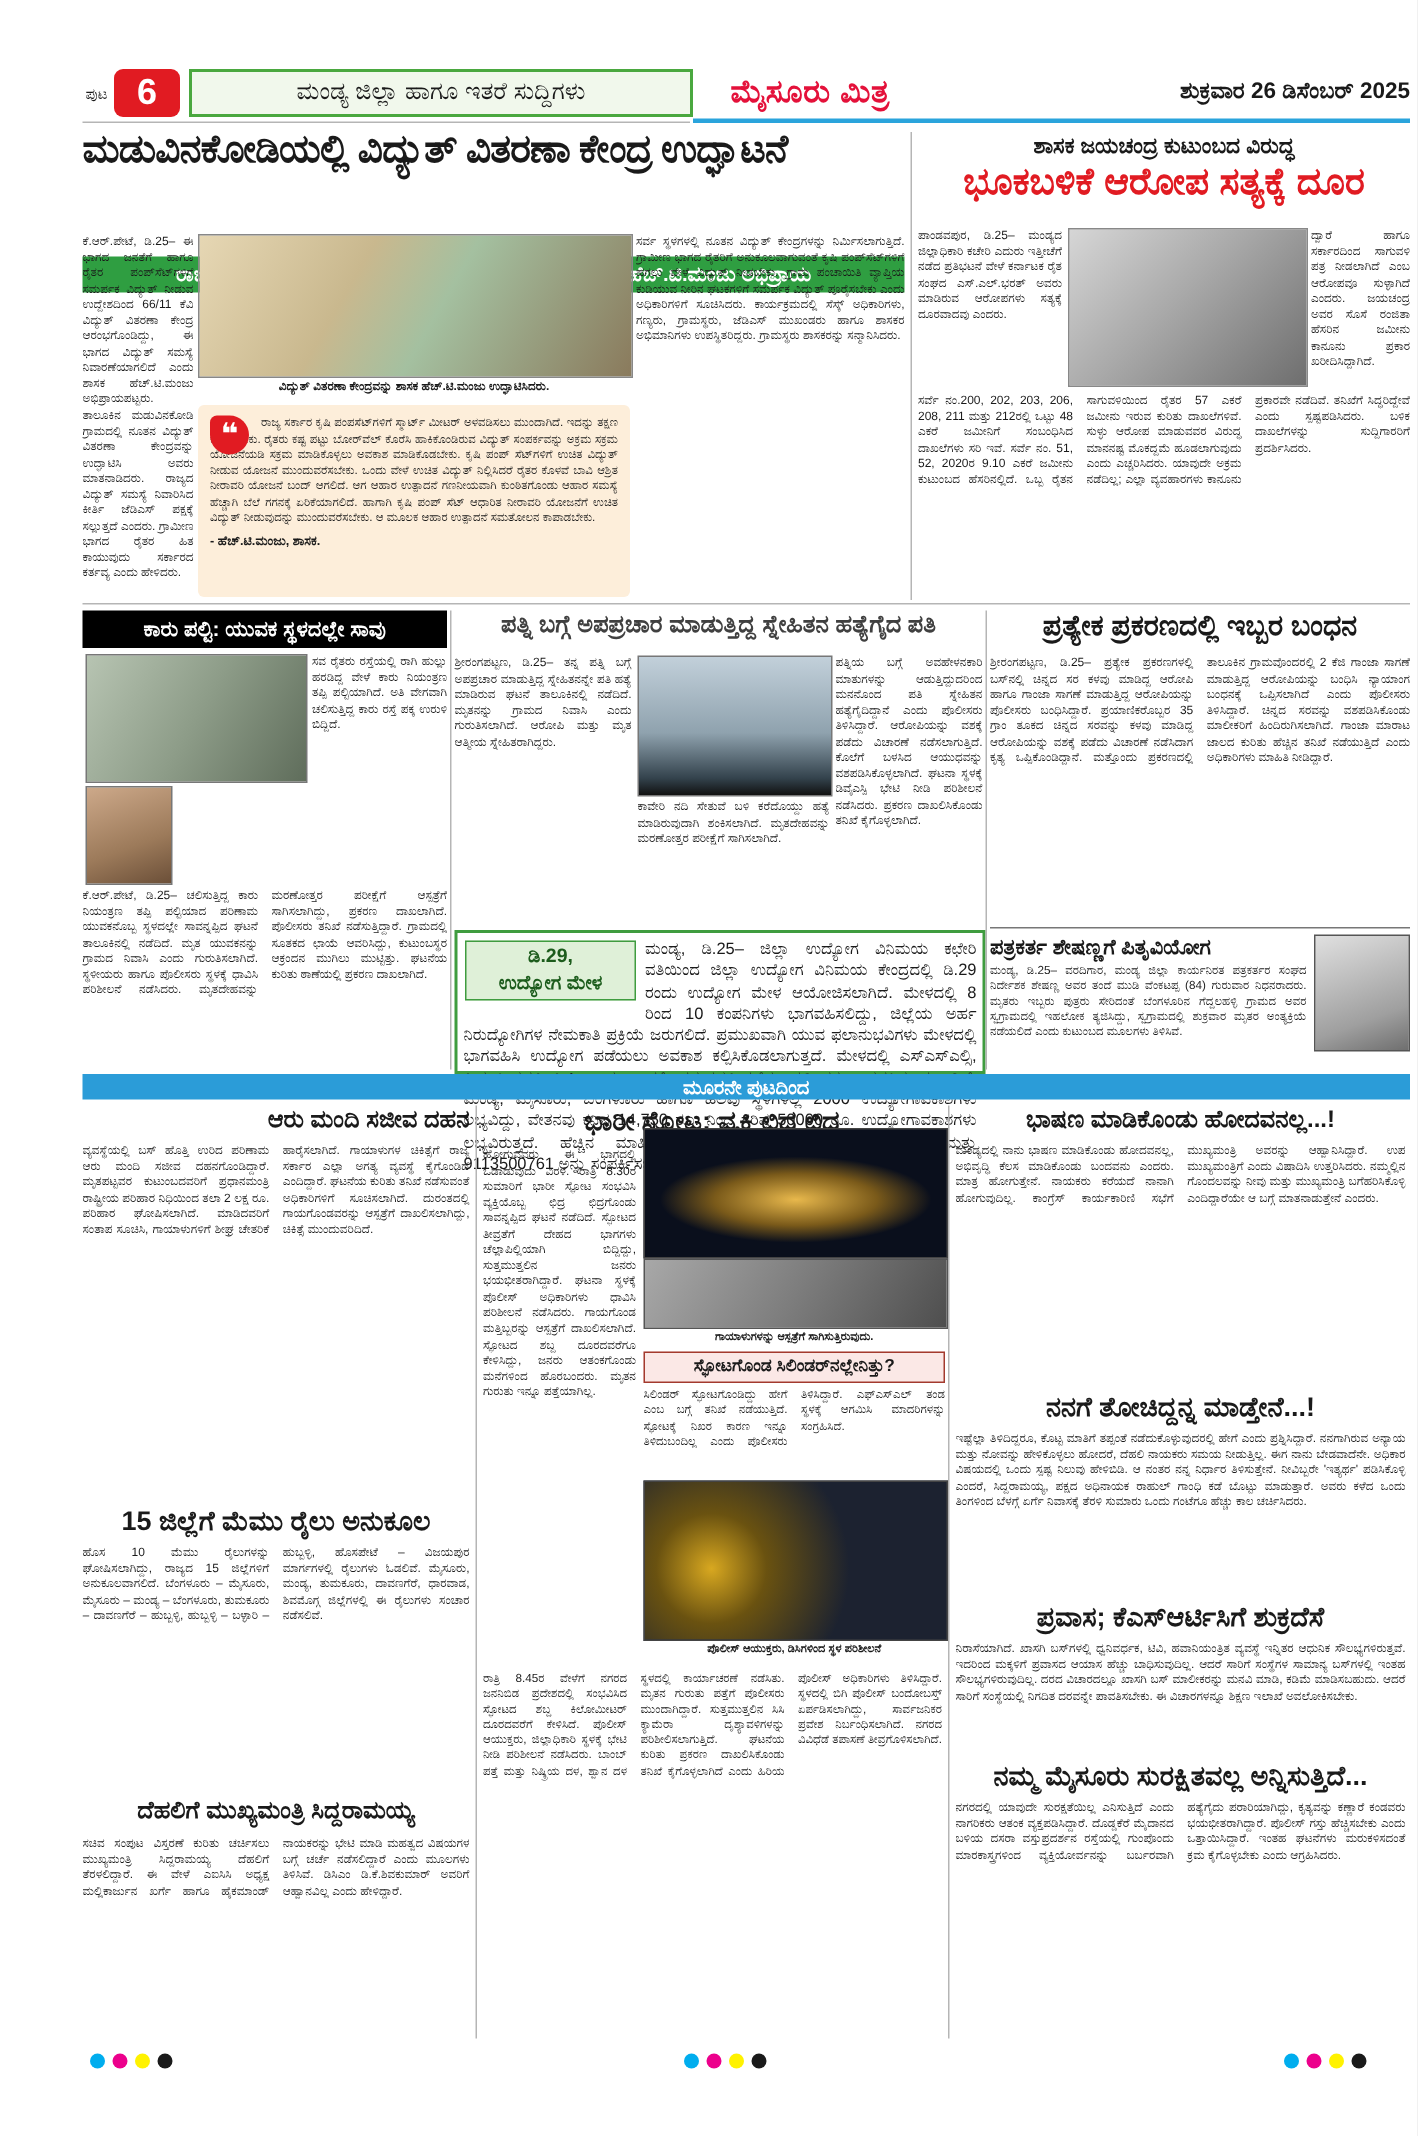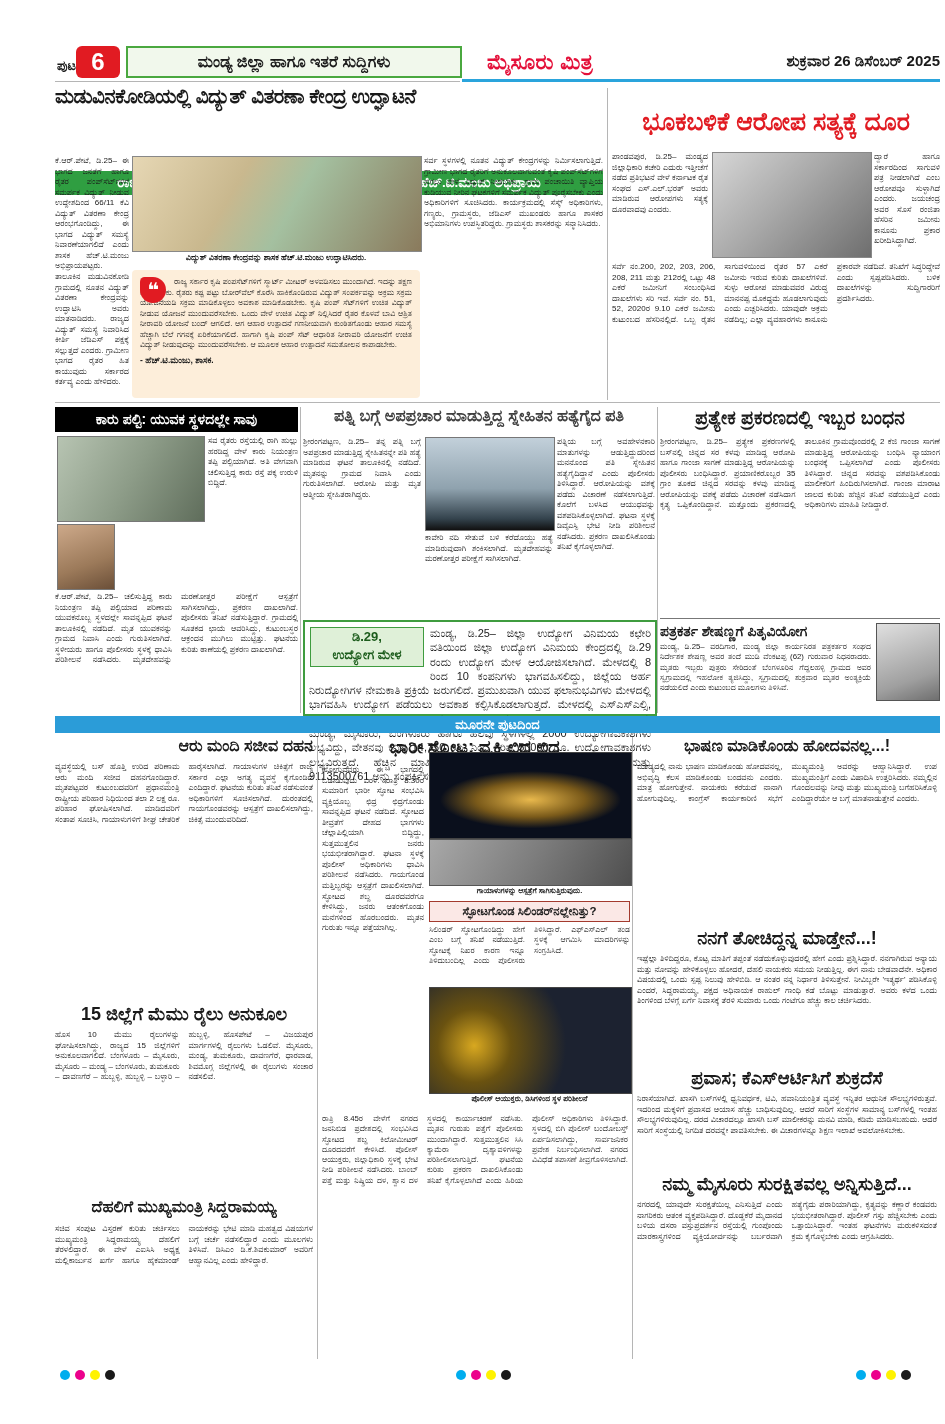--- a/index.html
+++ b/index.html
@@ -9,31 +9,31 @@
   .body-txt{font-size:8px;line-height:1.32;text-align:justify;overflow:hidden;}
   .cols2{column-count:2;column-gap:9px;}
   .cols3{column-count:3;column-gap:9px;}
   .bold{font-weight:bold;}
   .photo{background:#999;}
   .caption{font-size:8px;font-weight:bold;text-align:center;line-height:1.2;}
   .hairline-v{width:1px;background:#b5b5b5;}
   .hairline-h{height:1px;background:#b5b5b5;}
 
   
-  .puta{font-size:13px;font-weight:bold;}
+  .puta{font-size:10px;font-weight:normal;}
   .pagenum{width:44px;height:32px;background:#e11b22;border-radius:6px;color:#fff;
            font-size:24px;font-weight:bold;text-align:center;line-height:32px;}
   .sectionbar{width:332px;height:28px;background:#f1f8ec;border:2px solid #4aa83f;
-              font-size:16px;font-weight:bold;text-align:center;line-height:28px;}
+              font-size:16px;font-weight:normal;text-align:center;line-height:28px;}
   .masthead{font-size:21px;font-weight:bold;color:#e4113a;letter-spacing:.5px;}
   .hdate{font-size:15px;font-weight:bold;text-align:right;}
   .bluerule{background:#2aa4dc;height:3px;}
 
   
-  .h-lead{font-size:20px;font-weight:800;line-height:1.05;letter-spacing:-.5px;}
+  .h-lead{font-size:26px;font-weight:800;line-height:1.05;letter-spacing:-.5px;font-family:Liberation Serif, serif;}
   .greenstrip{background:#2f9e41;color:#fff;font-size:13.5px;font-weight:bold;
               text-align:center;line-height:24px;height:24px;}
   .kicker{font-size:14.5px;font-weight:bold;text-align:center;}
   .h-red-big{font-size:25px;font-weight:800;color:#e11b22;text-align:center;line-height:1;}
   .blackbar{background:#000;color:#fff;font-size:14px;font-weight:bold;text-align:center;line-height:25px;height:25px;}
   .h-red-mid{font-size:16px;font-weight:800;color:#404040;text-align:center;}
   .h-blk-mid{font-size:19px;font-weight:800;text-align:center;}
   .h-blk-sm{font-size:16px;font-weight:800;text-align:center;}
   .h-sub{font-size:18px;font-weight:800;text-align:center;}
 
@@ -96,20 +96,21 @@
   <div class="abs quotebox" style="left:132px;top:270px;width:272px;height:115px;">
     <span class="quoteicon">❝</span>
     <div class="quotetxt" style="text-indent:34px;">ರಾಜ್ಯ ಸರ್ಕಾರ ಕೃಷಿ ಪಂಪಸೆಟ್‌ಗಳಿಗೆ ಸ್ಮಾರ್ಟ್ ಮೀಟರ್ ಅಳವಡಿಸಲು ಮುಂದಾಗಿದೆ. ಇದನ್ನು ತಕ್ಷಣ ಕೈ ಬಿಡಬೇಕು. ರೈತರು ಕಷ್ಟ ಪಟ್ಟು ಬೋರ್‌ವೆಲ್ ಕೊರೆಸಿ ಹಾಕಿಕೊಂಡಿರುವ ವಿದ್ಯುತ್ ಸಂಪರ್ಕವನ್ನು ಅಕ್ರಮ ಸಕ್ರಮ ಯೋಜನೆಯಡಿ ಸಕ್ರಮ ಮಾಡಿಕೊಳ್ಳಲು ಅವಕಾಶ ಮಾಡಿಕೊಡಬೇಕು. ಕೃಷಿ ಪಂಪ್ ಸೆಟ್‌ಗಳಿಗೆ ಉಚಿತ ವಿದ್ಯುತ್ ನೀಡುವ ಯೋಜನೆ ಮುಂದುವರೆಸಬೇಕು. ಒಂದು ವೇಳೆ ಉಚಿತ ವಿದ್ಯುತ್ ನಿಲ್ಲಿಸಿದರೆ ರೈತರ ಕೊಳವೆ ಬಾವಿ ಆಶ್ರಿತ ನೀರಾವರಿ ಯೋಜನೆ ಬಂದ್ ಆಗಲಿದೆ. ಆಗ ಆಹಾರ ಉತ್ಪಾದನೆ ಗಣನೀಯವಾಗಿ ಕುಂಠಿತಗೊಂಡು ಆಹಾರ ಸಮಸ್ಯೆ ಹೆಚ್ಚಾಗಿ ಬೆಲೆ ಗಗನಕ್ಕೆ ಏರಿಕೆಯಾಗಲಿದೆ. ಹಾಗಾಗಿ ಕೃಷಿ ಪಂಪ್ ಸೆಟ್ ಆಧಾರಿತ ನೀರಾವರಿ ಯೋಜನೆಗೆ ಉಚಿತ ವಿದ್ಯುತ್ ನೀಡುವುದನ್ನು ಮುಂದುವರೆಸಬೇಕು. ಆ ಮೂಲಕ ಆಹಾರ ಉತ್ಪಾದನೆ ಸಮತೋಲನ ಕಾಪಾಡಬೇಕು.</div>
     <div class="quoteattr">- ಹೆಚ್.ಟಿ.ಮಂಜು, ಶಾಸಕ.</div>
   </div>
 
   <div class="abs body-txt" style="left:424px;top:156px;width:179px;height:242px;">ಸರ್ವ ಸ್ಥಳಗಳಲ್ಲಿ ನೂತನ ವಿದ್ಯುತ್ ಕೇಂದ್ರಗಳನ್ನು ನಿರ್ಮಿಸಲಾಗುತ್ತಿದೆ. ಗ್ರಾಮೀಣ ಭಾಗದ ರೈತರಿಗೆ ಅನುಕೂಲವಾಗುವಂತೆ ಕೃಷಿ ಪಂಪ್‌ಸೆಟ್‌ಗಳಿಗೆ ಹಗಲು ವೇಳೆ ವಿದ್ಯುತ್ ನೀಡಬೇಕು. ಗ್ರಾಮ ಪಂಚಾಯಿತಿ ವ್ಯಾಪ್ತಿಯ ಕುಡಿಯುವ ನೀರಿನ ಘಟಕಗಳಿಗೆ ಸಮರ್ಪಕ ವಿದ್ಯುತ್ ಪೂರೈಸಬೇಕು ಎಂದು ಅಧಿಕಾರಿಗಳಿಗೆ ಸೂಚಿಸಿದರು. ಕಾರ್ಯಕ್ರಮದಲ್ಲಿ ಸೆಸ್ಕ್ ಅಧಿಕಾರಿಗಳು, ಗಣ್ಯರು, ಗ್ರಾಮಸ್ಥರು, ಜೆಡಿಎಸ್ ಮುಖಂಡರು ಹಾಗೂ ಶಾಸಕರ ಅಭಿಮಾನಿಗಳು ಉಪಸ್ಥಿತರಿದ್ದರು. ಗ್ರಾಮಸ್ಥರು ಶಾಸಕರನ್ನು ಸನ್ಮಾನಿಸಿದರು.</div>
 
   <div class="abs hairline-v" style="left:607px;top:88px;height:312px;"></div>
 
+  <div class="abs kicker" style="left:612px;top:90px;width:328px;">ಶಾಸಕ ಜಯಚಂದ್ರ ಕುಟುಂಬದ ವಿರುದ್ಧ</div>
   <div class="abs h-red-big" style="left:612px;top:109px;width:328px;">ಭೂಕಬಳಿಕೆ ಆರೋಪ ಸತ್ಯಕ್ಕೆ ದೂರ</div>
   <div class="abs body-txt" style="left:612px;top:152px;width:96px;height:106px;">ಪಾಂಡವಪುರ, ಡಿ.25– ಮಂಡ್ಯದ ಜಿಲ್ಲಾಧಿಕಾರಿ ಕಚೇರಿ ಎದುರು ಇತ್ತೀಚೆಗೆ ನಡೆದ ಪ್ರತಿಭಟನೆ ವೇಳೆ ಕರ್ನಾಟಕ ರೈತ ಸಂಘದ ಎಸ್.ಎಲ್.ಭರತ್ ಅವರು ಮಾಡಿರುವ ಆರೋಪಗಳು ಸತ್ಯಕ್ಕೆ ದೂರವಾದವು ಎಂದರು.</div>
   <div class="abs photo ph-press" style="left:712px;top:152px;width:158px;height:104px;"></div>
   <div class="abs body-txt" style="left:874px;top:152px;width:66px;height:106px;">ದ್ವಾರೆ ಹಾಗೂ ಸರ್ಕಾರದಿಂದ ಸಾಗುವಳಿ ಪತ್ರ ನೀಡಲಾಗಿದೆ ಎಂಬ ಆರೋಪವೂ ಸುಳ್ಳಾಗಿದೆ ಎಂದರು. ಜಯಚಂದ್ರ ಅವರ ಸೊಸೆ ರಂಜಿತಾ ಹೆಸರಿನ ಜಮೀನು ಕಾನೂನು ಪ್ರಕಾರ ಖರೀದಿಸಿದ್ದಾಗಿದೆ.</div>
   <div class="abs body-txt cols3" style="left:612px;top:262px;width:328px;height:138px;">ಸರ್ವೆ ನಂ.200, 202, 203, 206, 208, 211 ಮತ್ತು 212ರಲ್ಲಿ ಒಟ್ಟು 48 ಎಕರೆ ಜಮೀನಿಗೆ ಸಂಬಂಧಿಸಿದ ದಾಖಲೆಗಳು ಸರಿ ಇವೆ. ಸರ್ವೆ ನಂ. 51, 52, 2020ರ 9.10 ಎಕರೆ ಜಮೀನು ಕುಟುಂಬದ ಹೆಸರಿನಲ್ಲಿದೆ. ಒಬ್ಬ ರೈತನ ಸಾಗುವಳಿಯಿಂದ ರೈತರ 57 ಎಕರೆ ಜಮೀನು ಇರುವ ಕುರಿತು ದಾಖಲೆಗಳಿವೆ. ಸುಳ್ಳು ಆರೋಪ ಮಾಡುವವರ ವಿರುದ್ಧ ಮಾನನಷ್ಟ ಮೊಕದ್ದಮೆ ಹೂಡಲಾಗುವುದು ಎಂದು ಎಚ್ಚರಿಸಿದರು. ಯಾವುದೇ ಅಕ್ರಮ ನಡೆದಿಲ್ಲ; ಎಲ್ಲಾ ವ್ಯವಹಾರಗಳು ಕಾನೂನು ಪ್ರಕಾರವೇ ನಡೆದಿವೆ. ತನಿಖೆಗೆ ಸಿದ್ಧರಿದ್ದೇವೆ ಎಂದು ಸ್ಪಷ್ಟಪಡಿಸಿದರು. ಬಳಿಕ ದಾಖಲೆಗಳನ್ನು ಸುದ್ದಿಗಾರರಿಗೆ ಪ್ರದರ್ಶಿಸಿದರು.</div>
 
   <div class="abs hairline-h" style="left:55px;top:402px;width:885px;"></div>
 
   <div class="abs blackbar" style="left:55px;top:407px;width:243px;">ಕಾರು ಪಲ್ಟಿ: ಯುವಕ ಸ್ಥಳದಲ್ಲೇ ಸಾವು</div>
   <div class="abs photo ph-car" style="left:57px;top:436px;width:146px;height:84px;"></div>
@@ -134,21 +135,21 @@
   </div>
 
   <div class="abs hairline-v" style="left:657px;top:407px;height:306px;"></div>
 
   <div class="abs h-blk-mid" style="left:660px;top:407px;width:280px;">ಪ್ರತ್ಯೇಕ ಪ್ರಕರಣದಲ್ಲಿ ಇಬ್ಬರ ಬಂಧನ</div>
   <div class="abs body-txt cols2" style="left:660px;top:437px;width:280px;height:178px;">ಶ್ರೀರಂಗಪಟ್ಟಣ, ಡಿ.25– ಪ್ರತ್ಯೇಕ ಪ್ರಕರಣಗಳಲ್ಲಿ ಬಸ್‌ನಲ್ಲಿ ಚಿನ್ನದ ಸರ ಕಳವು ಮಾಡಿದ್ದ ಆರೋಪಿ ಹಾಗೂ ಗಾಂಜಾ ಸಾಗಣೆ ಮಾಡುತ್ತಿದ್ದ ಆರೋಪಿಯನ್ನು ಪೊಲೀಸರು ಬಂಧಿಸಿದ್ದಾರೆ. ಪ್ರಯಾಣಿಕರೊಬ್ಬರ 35 ಗ್ರಾಂ ತೂಕದ ಚಿನ್ನದ ಸರವನ್ನು ಕಳವು ಮಾಡಿದ್ದ ಆರೋಪಿಯನ್ನು ವಶಕ್ಕೆ ಪಡೆದು ವಿಚಾರಣೆ ನಡೆಸಿದಾಗ ಕೃತ್ಯ ಒಪ್ಪಿಕೊಂಡಿದ್ದಾನೆ. ಮತ್ತೊಂದು ಪ್ರಕರಣದಲ್ಲಿ ತಾಲೂಕಿನ ಗ್ರಾಮವೊಂದರಲ್ಲಿ 2 ಕೆಜಿ ಗಾಂಜಾ ಸಾಗಣೆ ಮಾಡುತ್ತಿದ್ದ ಆರೋಪಿಯನ್ನು ಬಂಧಿಸಿ ನ್ಯಾಯಾಂಗ ಬಂಧನಕ್ಕೆ ಒಪ್ಪಿಸಲಾಗಿದೆ ಎಂದು ಪೊಲೀಸರು ತಿಳಿಸಿದ್ದಾರೆ. ಚಿನ್ನದ ಸರವನ್ನು ವಶಪಡಿಸಿಕೊಂಡು ಮಾಲೀಕರಿಗೆ ಹಿಂದಿರುಗಿಸಲಾಗಿದೆ. ಗಾಂಜಾ ಮಾರಾಟ ಜಾಲದ ಕುರಿತು ಹೆಚ್ಚಿನ ತನಿಖೆ ನಡೆಯುತ್ತಿದೆ ಎಂದು ಅಧಿಕಾರಿಗಳು ಮಾಹಿತಿ ನೀಡಿದ್ದಾರೆ.</div>
 
   <div class="abs obitbox" style="left:660px;top:618px;width:280px;height:92px;">
     <div class="obitphoto"></div>
     <div class="bold" style="font-size:14px;">ಪತ್ರಕರ್ತ ಶೇಷಣ್ಣಗೆ ಪಿತೃವಿಯೋಗ</div>
-    <div class="body-txt" style="font-size:7.8px;margin-top:2px;height:68px;">ಮಂಡ್ಯ, ಡಿ.25– ವರದಿಗಾರ, ಮಂಡ್ಯ ಜಿಲ್ಲಾ ಕಾರ್ಯನಿರತ ಪತ್ರಕರ್ತರ ಸಂಘದ ನಿರ್ದೇಶಕ ಶೇಷಣ್ಣ ಅವರ ತಂದೆ ಮುಡಿ ವೆಂಕಟಪ್ಪ (62) ಗುರುವಾರ ನಿಧನರಾದರು. ಮೃತರು ಇಬ್ಬರು ಪುತ್ರರು ಸೇರಿದಂತೆ ಬೆಂಗಳೂರಿನ ಗೆದ್ದಲಹಳ್ಳಿ ಗ್ರಾಮದ ಅವರ ಸ್ವಗ್ರಾಮದಲ್ಲಿ ಇಹಲೋಕ ತ್ಯಜಿಸಿದ್ದು, ಸ್ವಗ್ರಾಮದಲ್ಲಿ ಶುಕ್ರವಾರ ಮೃತರ ಅಂತ್ಯಕ್ರಿಯೆ ನಡೆಯಲಿದೆ ಎಂದು ಕುಟುಂಬದ ಮೂಲಗಳು ತಿಳಿಸಿವೆ.</div>
+    <div class="body-txt" style="font-size:7.8px;margin-top:2px;height:68px;">ಮಂಡ್ಯ, ಡಿ.25– ವರದಿಗಾರ, ಮಂಡ್ಯ ಜಿಲ್ಲಾ ಕಾರ್ಯನಿರತ ಪತ್ರಕರ್ತರ ಸಂಘದ ನಿರ್ದೇಶಕ ಶೇಷಣ್ಣ ಅವರ ತಂದೆ ಮುಡಿ ವೆಂಕಟಪ್ಪ (84) ಗುರುವಾರ ನಿಧನರಾದರು. ಮೃತರು ಇಬ್ಬರು ಪುತ್ರರು ಸೇರಿದಂತೆ ಬೆಂಗಳೂರಿನ ಗೆದ್ದಲಹಳ್ಳಿ ಗ್ರಾಮದ ಅವರ ಸ್ವಗ್ರಾಮದಲ್ಲಿ ಇಹಲೋಕ ತ್ಯಜಿಸಿದ್ದು, ಸ್ವಗ್ರಾಮದಲ್ಲಿ ಶುಕ್ರವಾರ ಮೃತರ ಅಂತ್ಯಕ್ರಿಯೆ ನಡೆಯಲಿದೆ ಎಂದು ಕುಟುಂಬದ ಮೂಲಗಳು ತಿಳಿಸಿವೆ.</div>
   </div>
 
   <div class="abs blueband" style="left:55px;top:716px;width:885px;">ಮೂರನೇ ಪುಟದಿಂದ</div>
 
   <div class="abs hairline-v" style="left:317px;top:737px;height:622px;"></div>
   <div class="abs hairline-v" style="left:632px;top:737px;height:622px;"></div>
 
   <div class="abs h-blk-sm" style="left:55px;top:737px;width:258px;text-align:right;">ಆರು ಮಂದಿ ಸಜೀವ ದಹನ</div>
   <div class="abs body-txt cols2" style="left:55px;top:762px;width:258px;height:238px;">ವ್ಯವಸ್ಥೆಯಲ್ಲಿ ಬಸ್ ಹೊತ್ತಿ ಉರಿದ ಪರಿಣಾಮ ಆರು ಮಂದಿ ಸಜೀವ ದಹನಗೊಂಡಿದ್ದಾರೆ. ಮೃತಪಟ್ಟವರ ಕುಟುಂಬದವರಿಗೆ ಪ್ರಧಾನಮಂತ್ರಿ ರಾಷ್ಟ್ರೀಯ ಪರಿಹಾರ ನಿಧಿಯಿಂದ ತಲಾ 2 ಲಕ್ಷ ರೂ. ಪರಿಹಾರ ಘೋಷಿಸಲಾಗಿದೆ. ಮಾಡಿದವರಿಗೆ ಸಂತಾಪ ಸೂಚಿಸಿ, ಗಾಯಾಳುಗಳಿಗೆ ಶೀಘ್ರ ಚೇತರಿಕೆ ಹಾರೈಸಲಾಗಿದೆ. ಗಾಯಾಳುಗಳ ಚಿಕಿತ್ಸೆಗೆ ರಾಜ್ಯ ಸರ್ಕಾರ ಎಲ್ಲಾ ಅಗತ್ಯ ವ್ಯವಸ್ಥೆ ಕೈಗೊಂಡಿದೆ ಎಂದಿದ್ದಾರೆ. ಘಟನೆಯ ಕುರಿತು ತನಿಖೆ ನಡೆಸುವಂತೆ ಅಧಿಕಾರಿಗಳಿಗೆ ಸೂಚಿಸಲಾಗಿದೆ. ದುರಂತದಲ್ಲಿ ಗಾಯಗೊಂಡವರನ್ನು ಆಸ್ಪತ್ರೆಗೆ ದಾಖಲಿಸಲಾಗಿದ್ದು, ಚಿಕಿತ್ಸೆ ಮುಂದುವರಿದಿದೆ.</div>
   <div class="abs h-sub" style="left:55px;top:1004px;width:258px;">15 ಜಿಲ್ಲೆಗೆ ಮೆಮು ರೈಲು ಅನುಕೂಲ</div>

